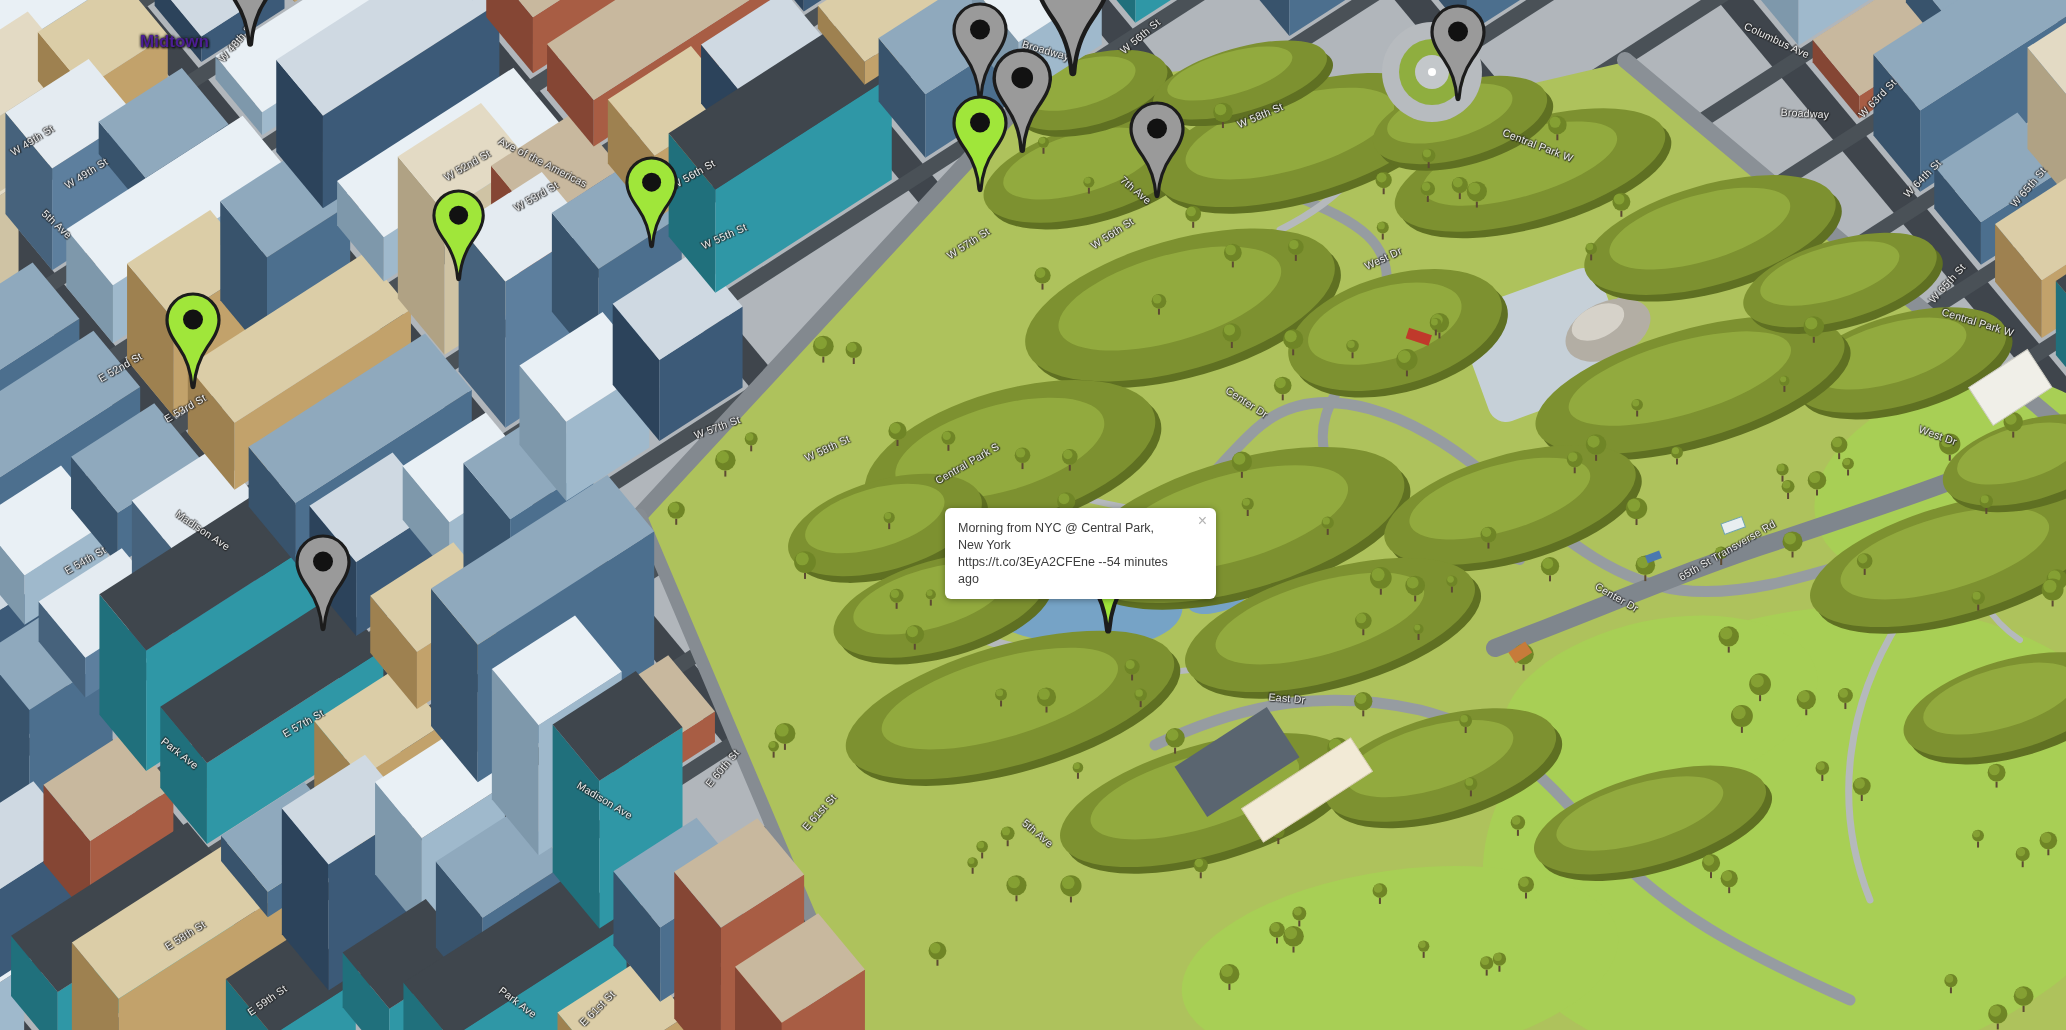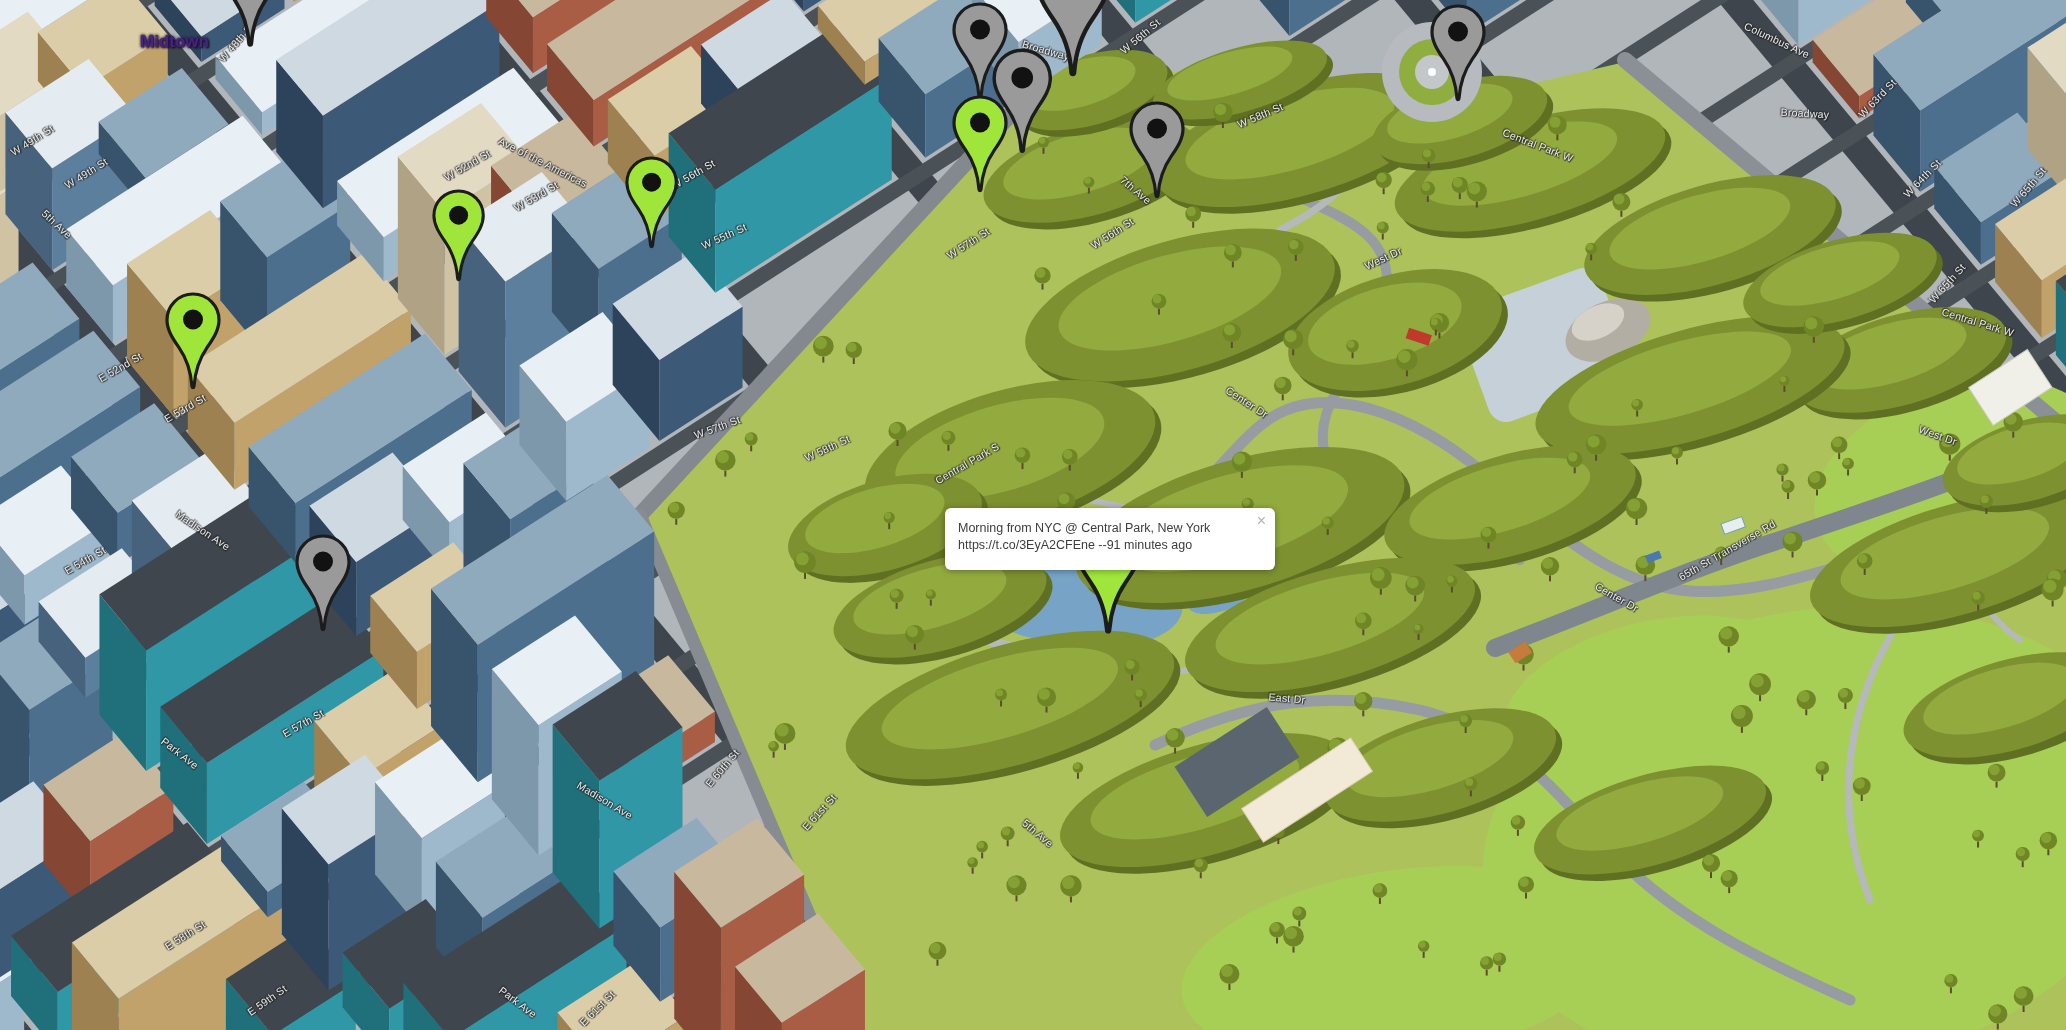--- a/index.html
+++ b/index.html
@@ -6,21 +6,21 @@
   #map{position:relative;width:2066px;height:1030px;overflow:hidden;
        background:#b1b6bb;font-family:"Liberation Sans",sans-serif;cursor:grab;}
   #bg{position:absolute;left:0;top:0;z-index:1;}
   .street-label{position:absolute;white-space:nowrap;font-size:10.5px;letter-spacing:.25px;
        color:#f1f1f1;z-index:90;opacity:.97;
        text-shadow:0 0 2px #2d2d2d,0 0 2px #2d2d2d,1px 1px 1px rgba(25,25,25,.85),-1px -1px 1px rgba(25,25,25,.55);}
   .place-label{position:absolute;white-space:nowrap;font-size:17px;font-weight:bold;color:#4c1d95;z-index:95;
        text-shadow:0 0 3px #1f1f1f,0 0 3px #1f1f1f,1px 1px 2px rgba(0,0,0,.9);}
   .pin{position:absolute;}
   .pin svg{display:block;}
-  #popup{position:absolute;left:945px;top:508px;width:330px;min-height:62px;box-sizing:border-box;
+  #popup{position:absolute;left:945px;top:508px;width:271px;min-height:62px;box-sizing:border-box;
        background:#ffffff;border-radius:6px;box-shadow:0 1px 6px rgba(0,0,0,.35);
        padding:12px 46px 11px 13px;z-index:500;}
   .popup-line{font-size:12.5px;line-height:17px;color:#3d3d3d;}
   #popup-close{position:absolute;top:5px;right:9px;font-size:16px;line-height:1;color:#b3b3b3;cursor:pointer;}
 </style>
 </head>
 <body>
 
 <div id="map">
   <svg id="bg" width="2066" height="1030" viewBox="0 0 2066 1030">
@@ -917,16 +917,16 @@
       <div class="street-label" style="left: 1947px; top: 283px; transform: translate(-50%, -50%) rotate(-48deg);">W 65th St</div>
       <div class="street-label" style="left: 1978px; top: 322px; transform: translate(-50%, -50%) rotate(17deg);">Central Park W</div>
       <div class="street-label" style="left: 1938px; top: 435px; transform: translate(-50%, -50%) rotate(20deg);">West Dr</div>
       <div class="street-label" style="left: 1727px; top: 550px; transform: translate(-50%, -50%) rotate(-30deg);">65th St Transverse Rd</div>
       <div class="street-label" style="left: 1617px; top: 597px; transform: translate(-50%, -50%) rotate(30deg);">Center Dr</div>
       <div class="street-label" style="left: 1287px; top: 698px; transform: translate(-50%, -50%) rotate(5deg);">East Dr</div>
     </div>
 
   <div id="popup">
     <div class="popup-line">Morning from NYC @ Central Park, New York</div>
-    <div class="popup-line">https://t.co/3EyA2CFEne --91 minutes ago</div>
+    <div class="popup-line">https://t.co/3EyA2CFEne --54 minutes ago</div>
     <div id="popup-close">×</div>
   </div>
 </div>
 
 </body></html>

